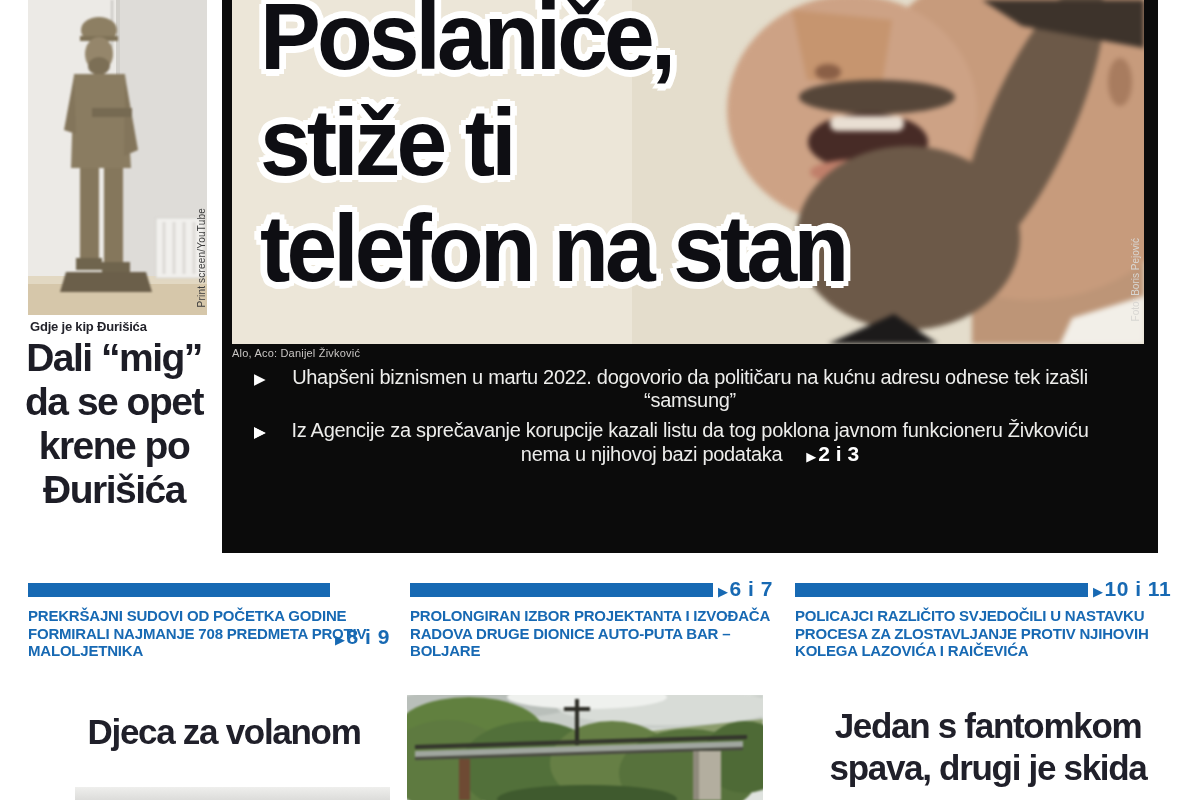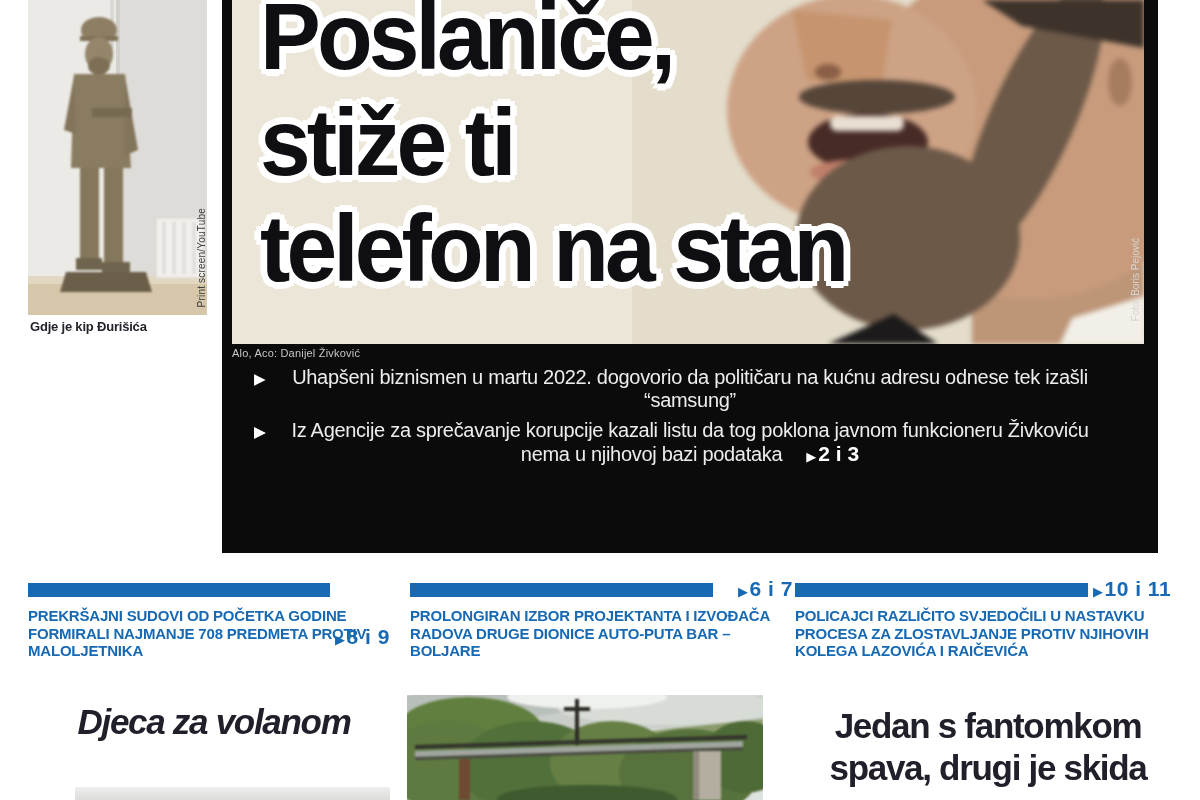--- a/index.html
+++ b/index.html
@@ -87,20 +87,27 @@
         <rect x="76" y="168" width="19" height="102" fill="#85775c"></rect>
         <rect x="48" y="258" width="26" height="12" fill="#6f644d"></rect>
         <rect x="74" y="262" width="28" height="12" fill="#6f644d"></rect>
         <path d="M38,272 L118,272 L124,292 L32,292 Z" fill="#6b5f4a"></path>
       </g>
     </svg>
     <span class="v-credit">Print screen/YouTube</span>
   </figure>
   <div class="statue-caption">Gdje je kip Đurišića</div>
 
+  <h2 class="left-headline" style="margin:0;">
+    <span>Dali</span>
+    <span>“mig” da</span>
+    <span>se opet</span>
+    <span>krene po</span>
+    <span>Đurišića</span>
+  </h2>
 
   <section class="photo-frame">
     <div class="main-photo">
       <svg viewBox="0 0 912 344">
         <defs>
           <linearGradient id="wallg" x1="0" y1="0" x2="1" y2="0">
             <stop offset="0" stop-color="#f0ead d" stop-opacity="0"></stop>
           </linearGradient>
         </defs>
         <rect x="0" y="0" width="912" height="344" fill="#ece6d8"></rect>
@@ -145,30 +152,30 @@
     </ul>
   </section>
 
   <div class="teaser" style="left:28px;width:372px;">
     <div class="tz-bar" style="width:302px;"></div>
     <div class="tz-ref" style="left:307px;margin-top:48px;"><span class="sm">▶</span><span>8 i 9</span></div>
     <div class="tz-text">PREKRŠAJNI SUDOVI OD POČETKA GODINE FORMIRALI NAJMANJE 708 PREDMETA PROTIV MALOLJETNIKA</div>
   </div>
   <div class="teaser" style="left:410px;width:380px;">
     <div class="tz-bar" style="width:303px;"></div>
-    <div class="tz-ref" style="left:308px;margin-left:20px;"><span class="sm">▶</span><span>6 i 7</span></div>
+    <div class="tz-ref" style="left:308px;"><span class="sm">▶</span><span>6 i 7</span></div>
     <div class="tz-text">PROLONGIRAN IZBOR PROJEKTANTA I IZVOĐAČA RADOVA DRUGE DIONICE AUTO-PUTA BAR – BOLJARE</div>
   </div>
   <div class="teaser" style="left:795px;width:380px;">
     <div class="tz-bar" style="width:293px;"></div>
     <div class="tz-ref" style="left:298px;"><span class="sm">▶</span><span>10 i 11</span></div>
     <div class="tz-text">POLICAJCI RAZLIČITO SVJEDOČILI U NASTAVKU PROCESA ZA ZLOSTAVLJANJE PROTIV NJIHOVIH KOLEGA LAZOVIĆA I RAIČEVIĆA</div>
   </div>
 
-  <h2 class="bottom-headline" style="left:20px;width:380px;margin:4px;font-style:italic;">
+  <h2 class="bottom-headline" style="left:20px;width:380px;margin:14px;">
     <span>Djeca za volanom</span>
   </h2>
 
   <figure class="bridge-fig" style="margin:0;">
     <svg viewBox="0 0 356 105">
       <rect x="0" y="0" width="356" height="105" fill="#dfe3df"></rect>
       <g class="soft-1">
         <rect x="0" y="0" width="356" height="34" fill="#c9cec9"></rect>
         <ellipse cx="80" cy="8" rx="90" ry="16" fill="#b9bfba"></ellipse>
         <ellipse cx="260" cy="12" rx="110" ry="18" fill="#d8dcd7"></ellipse>

